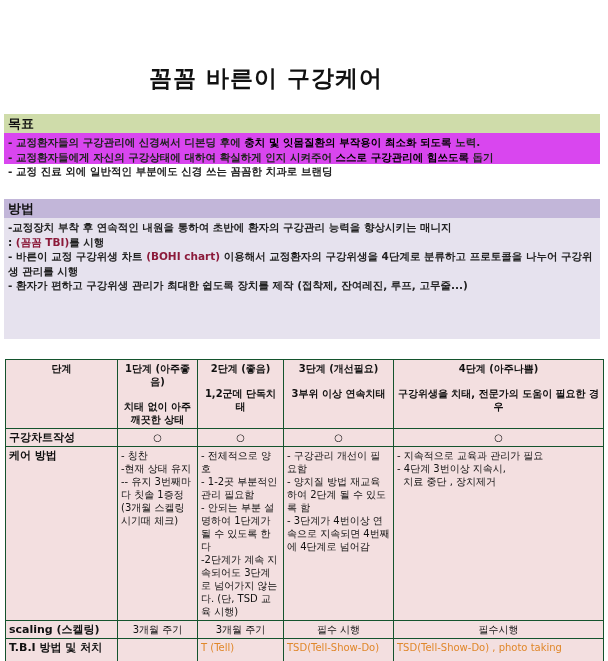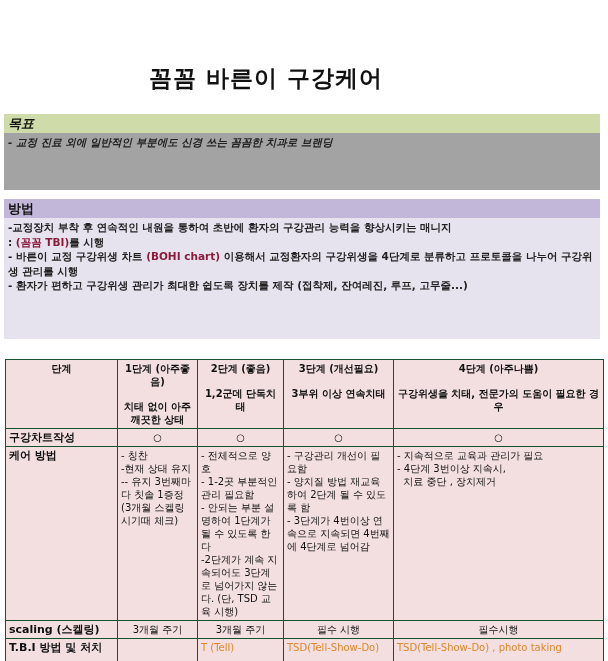--- a/index.html
+++ b/index.html
@@ -12,21 +12,21 @@
   }
 
   .section { position: absolute; left: 4px; width: 596px; }
   .section .head {
     font-size: 13px; font-weight: bold; padding: 2px 4px; height: 19px; line-height: 16px;
   }
   .section .body { padding: 2px 4px 6px 4px; font-size: 10.5px; line-height: 14.5px; font-weight: bold; color: #222; }
   .section .line { white-space: nowrap; }
   .section .line.wrap { white-space: normal; }
 
-  .goal { top: 114px; height: 76px; background: #a3a3a3; font-style: italic; }
+  .goal { top: 114px; height: 50px; background: #d946ef; }
   .goal .head { background: #cfdcaa; }
   .method { top: 199px; height: 140px; background: #e6e2ee; }
   .method .head { background: #c2b6d9; }
 
   .hl { font-weight: bold; color: #000; }
   .red { color: #8b1a3a; }
 
   table.stage-table {
     position: absolute; top: 359px; left: 5px; width: 598px;
     border-collapse: collapse; table-layout: fixed;
@@ -44,20 +44,26 @@
   .gap { height: 12px; }
 </style>
 </head>
 <body>
 
 <div class="page-title">꼼꼼 바른이 구강케어</div>
 
 <div class="section goal">
   <div class="head">목표</div>
   <div class="body">
+    <div class="line">
+      <span>- 교정환자들의 구강관리에 신경써서 디본딩 후에 </span><span class="hl">충치 및 잇몸질환의 부작용이 최소화 되도록</span><span> 노력.</span>
+    </div>
+    <div class="line">
+      <span>- 교정환자들에게 자신의 구강상태에 대하여 확실하게 인지 시켜주어 </span><span class="hl">스스로 구강관리에 힘쓰도록</span><span> 돕기</span>
+    </div>
     <div class="line">
       <span>- 교정 진료 외에 일반적인 부분에도 신경 쓰는 꼼꼼한 치과로 브랜딩</span>
     </div>
   </div>
 </div>
 
 <div class="section method">
   <div class="head">방법</div>
   <div class="body">
     <div class="line">-교정장치 부착 후 연속적인 내원을 통하여 초반에 환자의 구강관리 능력을 향상시키는 매니지</div>

